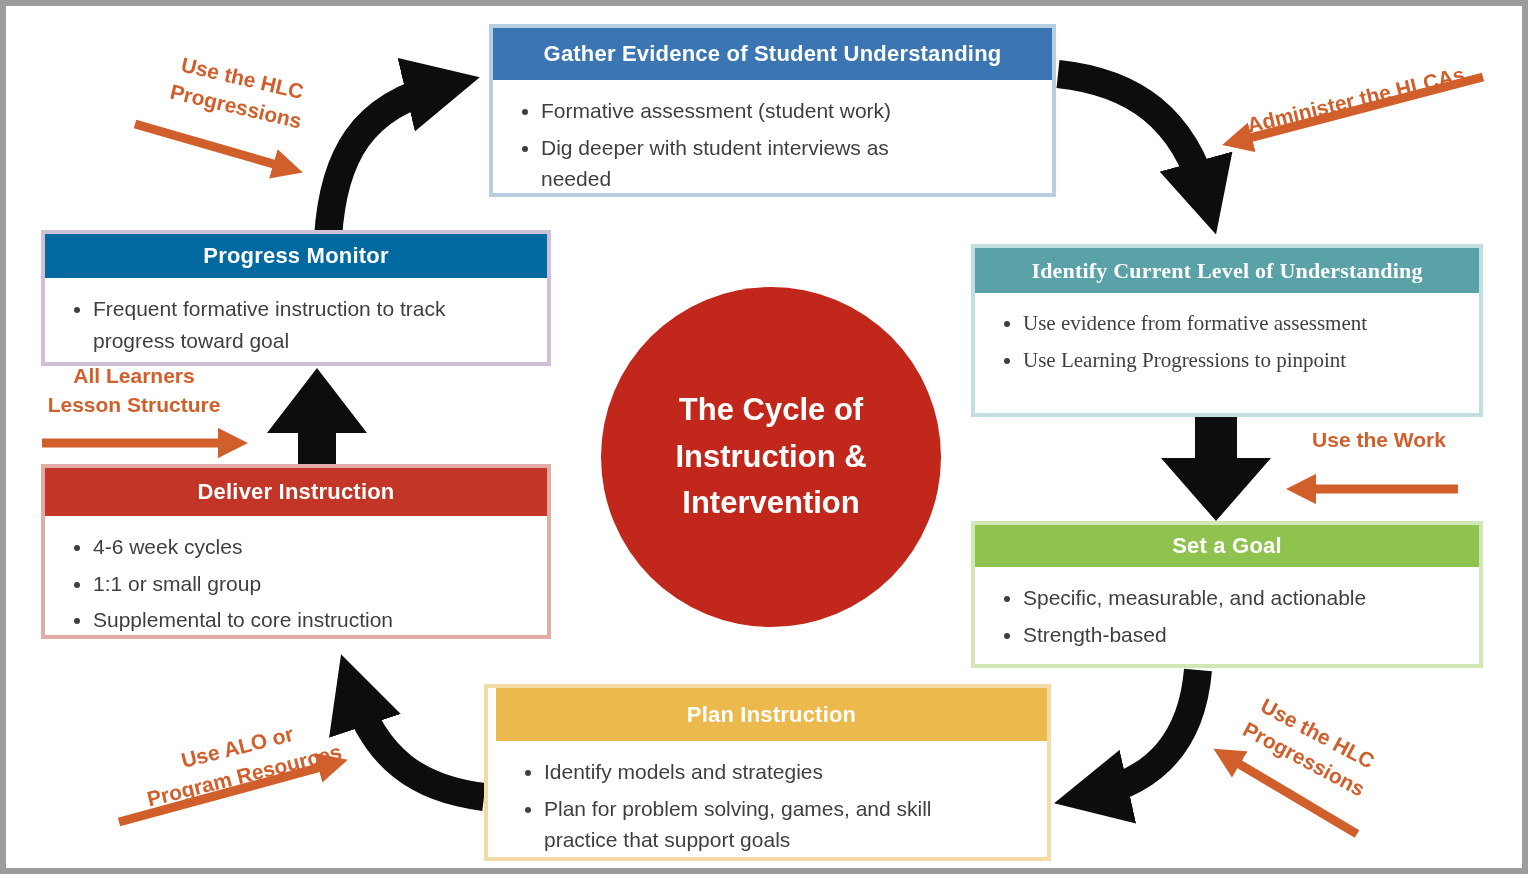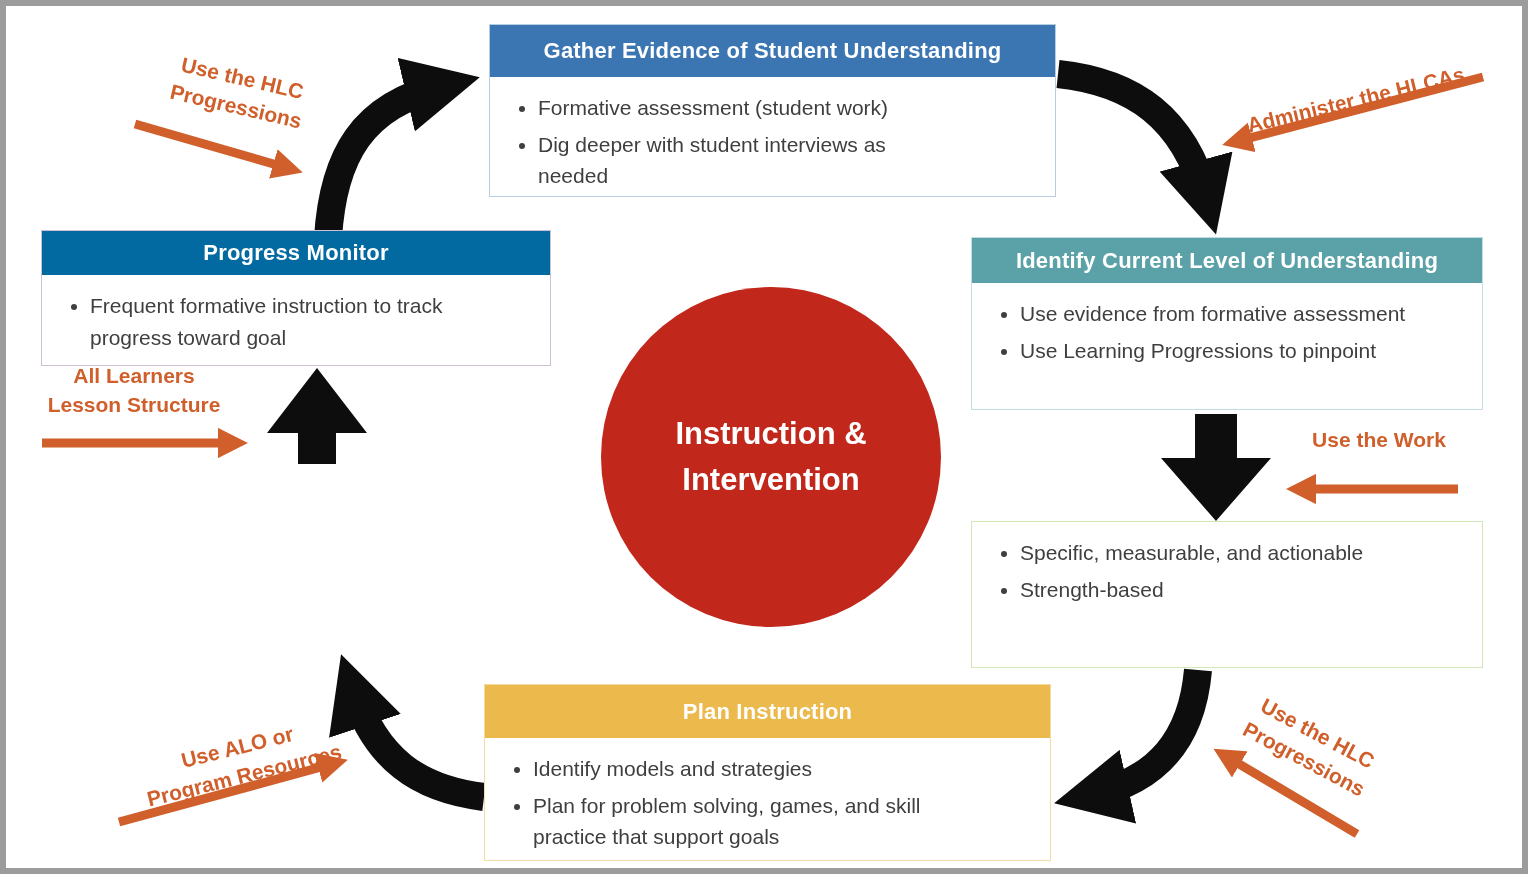--- a/index.html
+++ b/index.html
@@ -22,40 +22,40 @@
   .overlay{position:absolute;left:0;top:0;width:1516px;height:862px;z-index:1;}
   .black-stroke{stroke:var(--black-arrow);fill:none;stroke-width:28;stroke-linecap:butt;}
   .black-fill{fill:var(--black-arrow);}
   .orange-stroke{stroke:var(--orange);fill:none;stroke-width:9;stroke-linecap:butt;}
   .orange-fill{fill:var(--orange);}
 
   .box{
     position:absolute;z-index:2;
     box-sizing:border-box;
     background:#fff;
-    border:1px solid #f9a8d4;
+    border:4px solid #f9a8d4;
   }
   .box-header{
     display:flex;align-items:center;justify-content:center;
     color:#fff;font-weight:bold;font-size:22px;
     letter-spacing:.2px;
   }
   .box ul{
     margin:15px 0 0 0;
     padding-left:48px;
     color:var(--body-text);
     font-size:21px;line-height:1.5;
   }
   .box li{margin-bottom:5px;}
 
   .pos-gather{left:483px;top:18px;width:567px;height:173px;}
   .pos-gather .box-header{height:52px;}
   .pos-gather li{max-width:420px;}
 
-  .pos-identify{left:965px;top:231px;width:512px;height:173px;}
+  .pos-identify{left:965px;top:238px;width:512px;height:173px;font-family:Liberation Serif, serif;}
   .pos-identify .box-header{height:45px;}
   .pos-identify li{max-width:392px;}
 
   .pos-goal{left:965px;top:515px;width:512px;height:147px;}
   .pos-goal .box-header{height:42px;}
 
   .pos-plan{left:478px;top:678px;width:567px;height:177px;}
   .pos-plan .box-header{height:53px;}
   .pos-plan li{max-width:462px;}
 
@@ -117,20 +117,21 @@
     <path class="orange-stroke" d="M 129 118 L 285 163" marker-end="url(#mhead-orange)"></path>
     <path class="orange-stroke" d="M 1477 71 L 1228 136" marker-end="url(#mhead-orange)"></path>
     <path class="orange-stroke" d="M 1452 483 L 1292 483" marker-end="url(#mhead-orange)"></path>
     <path class="orange-stroke" d="M 1351 828 L 1218 749" marker-end="url(#mhead-orange)"></path>
     <path class="orange-stroke" d="M 113 816 L 330 757" marker-end="url(#mhead-orange)"></path>
     <path class="orange-stroke" d="M 36 437 L 230 437" marker-end="url(#mhead-orange)"></path>
   </svg>
 
   <div class="circle" style="background: rgb(193, 39, 27);">
     <div class="circle-text">
+      <span>The Cycle of</span>
       <span>Instruction &amp;</span>
       <span>Intervention</span>
     </div>
   </div>
 
   <div class="box pos-gather" style="border-color: rgb(183, 205, 226);">
     <div class="box-header" style="background: rgb(59, 118, 179);">Gather Evidence of Student Understanding</div>
     <ul>
       <li>Formative assessment (student work)</li>
       <li>Dig deeper with student interviews as needed</li>
@@ -139,34 +140,43 @@
 
   <div class="box pos-identify" style="border-color: rgb(194, 222, 224);">
     <div class="box-header" style="background: rgb(90, 162, 167);">Identify Current Level of Understanding</div>
     <ul>
       <li>Use evidence from formative assessment</li>
       <li>Use Learning Progressions to pinpoint</li>
     </ul>
   </div>
 
   <div class="box pos-goal" style="border-color: rgb(210, 231, 184);">
+    <div class="box-header" style="background: rgb(143, 194, 79);">Set a Goal</div>
     <ul>
       <li>Specific, measurable, and actionable</li>
       <li>Strength-based</li>
     </ul>
   </div>
 
-  <div class="box pos-plan" style="border-color: rgb(243, 219, 166);">
+  <div class="box pos-plan" style="border-color: rgb(243, 219, 166); padding-left: 8px;">
     <div class="box-header" style="background: rgb(236, 185, 76);">Plan Instruction</div>
     <ul>
       <li>Identify models and strategies</li>
       <li>Plan for problem solving, games, and skill practice that support goals</li>
     </ul>
   </div>
 
+  <div class="box pos-deliver" style="border-color: rgb(227, 171, 165);">
+    <div class="box-header" style="background: rgb(194, 53, 39);">Deliver Instruction</div>
+    <ul>
+      <li>4-6 week cycles</li>
+      <li>1:1 or small group</li>
+      <li>Supplemental to core instruction</li>
+    </ul>
+  </div>
 
   <div class="box pos-monitor" style="border-color: rgb(207, 192, 214);">
     <div class="box-header" style="background: #0369a1;">Progress Monitor</div>
     <ul>
       <li>Frequent formative instruction to track progress toward goal</li>
     </ul>
   </div>
 
   <div class="annotation ann-hlc-top">
     <span>Use the HLC</span>

